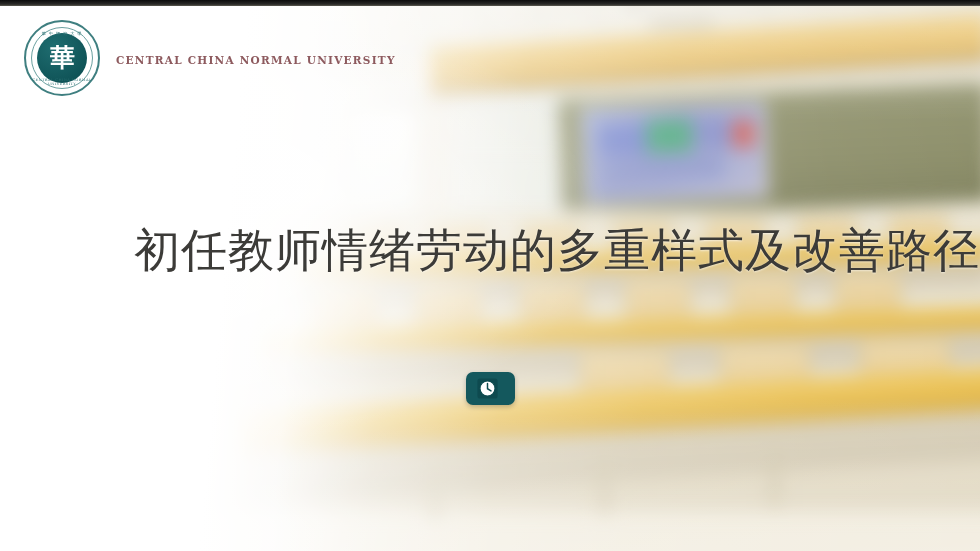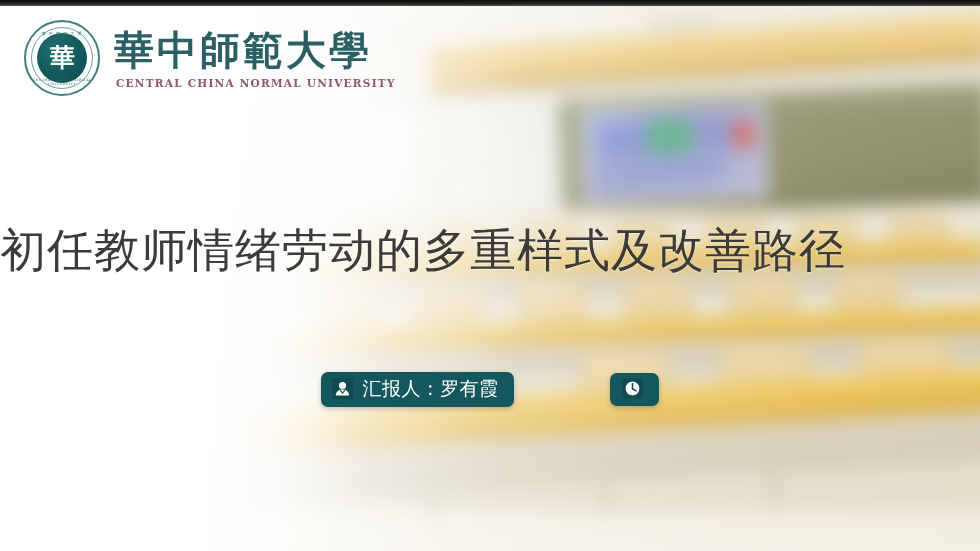--- a/index.html
+++ b/index.html
@@ -245,21 +245,21 @@
     font-weight: 700;
     margin-top: 5px;
     margin-left: 2px;
   }
 
   
   .title {
     position: absolute;
     left: 0; right: 0;
     top: 224px;
-    text-align: left;
+    text-align: right;
     font-family: "DejaVu Sans", "Liberation Sans", sans-serif;
     font-size: 46px;
     line-height: 1.15;
     letter-spacing: 1px;
     color: #3c3b38;
     font-weight: 500;
     text-shadow: 0 1px 2px rgba(255,255,255,.55);
     white-space: nowrap;
   }
 
@@ -370,40 +370,28 @@
 
   <div class="logo">
     <div class="seal">
       <div class="seal-ring"></div>
       <div class="seal-core"></div>
       <div class="seal-top-text">華 中 師 範 大 學</div>
       <div class="seal-glyph">華</div>
       <div class="seal-bot-text">CENTRAL CHINA NORMAL UNIVERSITY</div>
     </div>
     <div class="logo-words">
-      <div class="logo-cn">華中師範大學</div>
       <div class="logo-en">CENTRAL CHINA NORMAL UNIVERSITY</div>
     </div>
   </div>
 
   <div class="title">初任教师情绪劳动的多重样式及改善路径</div>
 
   <div class="badges">
 
-    <div class="badge">
-      <span class="badge-icon">
-        <svg viewBox="0 0 24 24" width="21" height="21">
-          <rect x="0" y="0" width="24" height="24" rx="3" fill="#0e4a4f"></rect>
-          <circle cx="12" cy="8.6" r="4.1" fill="#ffffff"></circle>
-          <path d="M12 13.2c-4 0-7 2.4-7.6 5.6-.1.6.3 1.1.9 1.1h13.4c.6 0 1-.5.9-1.1-.6-3.2-3.6-5.6-7.6-5.6z" fill="#ffffff"></path>
-          <path d="M9.4 14.2l2.6 3 2.6-3" fill="none" stroke="#0e4a4f" stroke-width="1.3"></path>
-        </svg>
-      </span>
-      <span class="badge-label">汇报人：罗有霞</span>
-    </div>
 
 
     <div class="badge">
       <span class="badge-icon">
         <svg viewBox="0 0 24 24" width="21" height="21">
           <rect x="0.5" y="0.5" width="23" height="23" rx="3" fill="#0e4a4f"></rect>
           <circle cx="12" cy="12" r="8.6" fill="#ffffff"></circle>
           <circle cx="12" cy="12" r="8.6" fill="none" stroke="#0e4a4f" stroke-width="1.4"></circle>
           <path d="M12 6.4v5.9l4 2.4" fill="none" stroke="#0e4a4f" stroke-width="1.7" stroke-linecap="round"></path>
         </svg>

